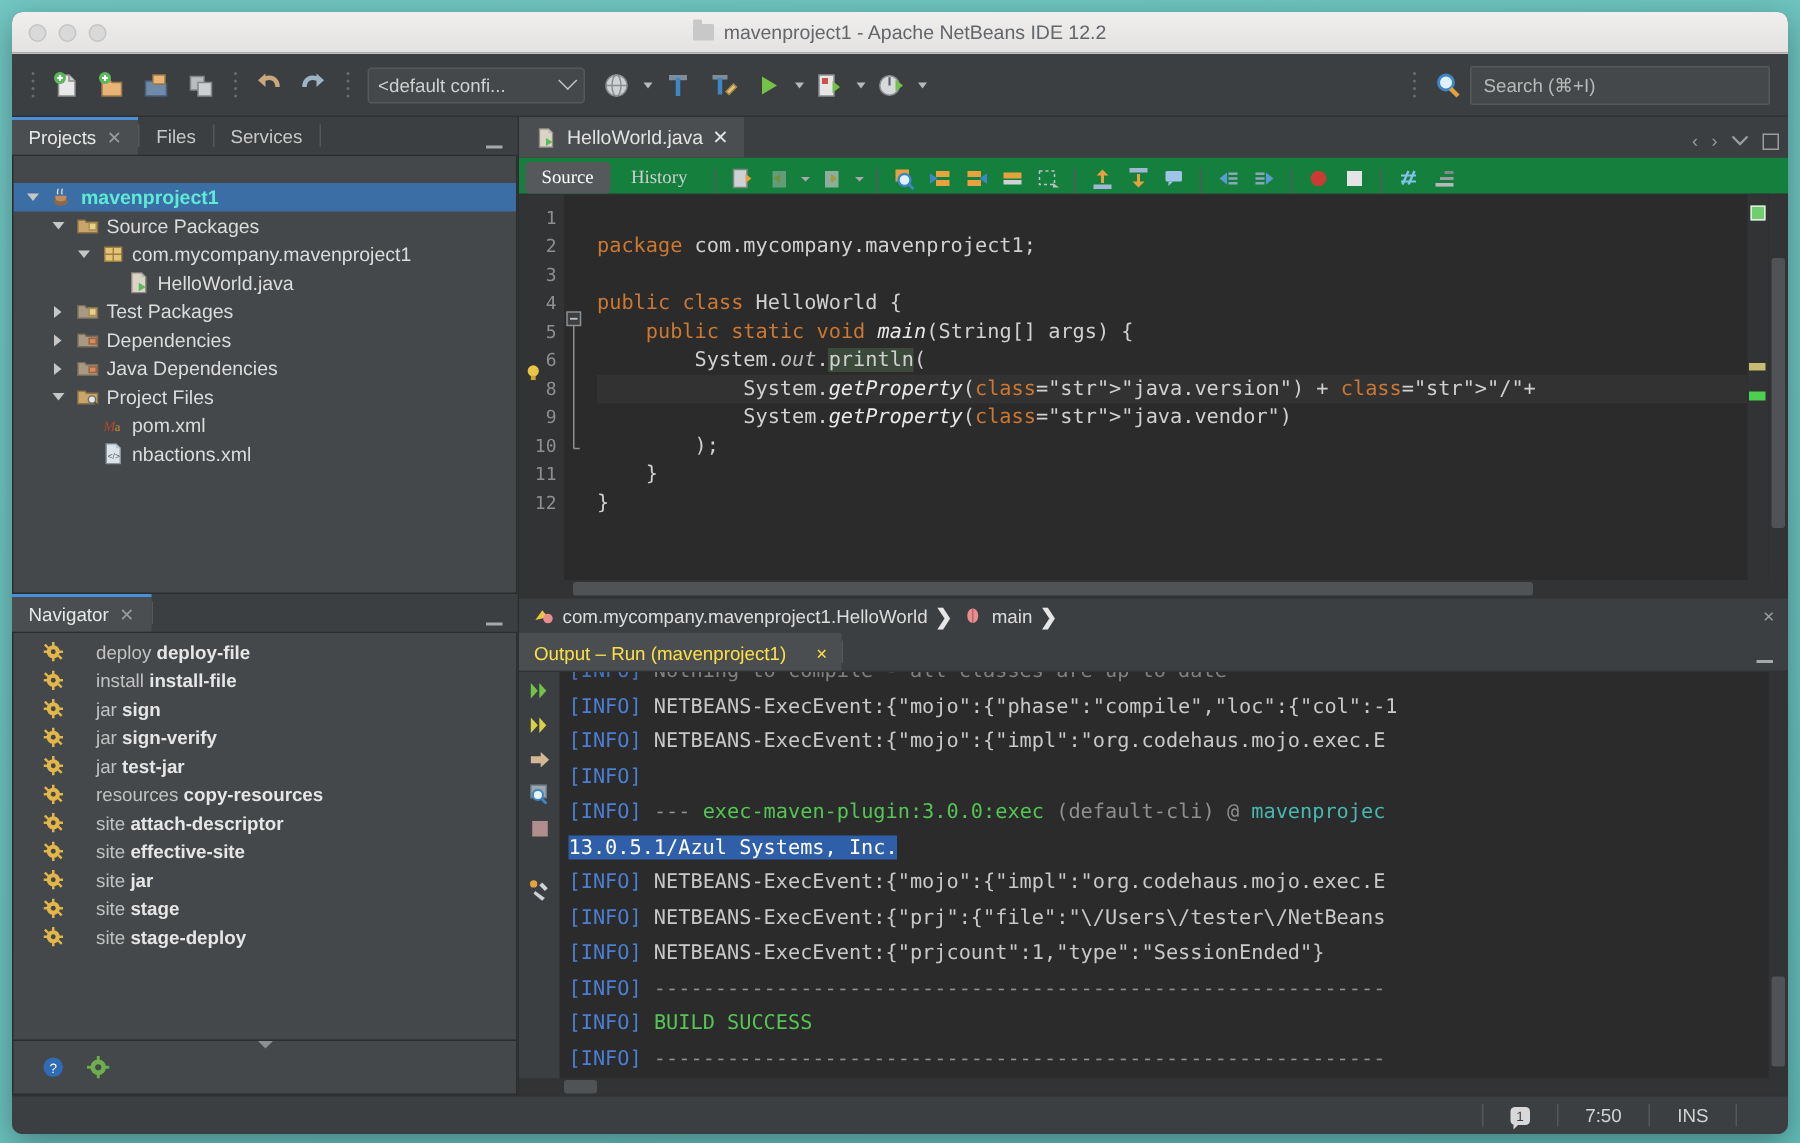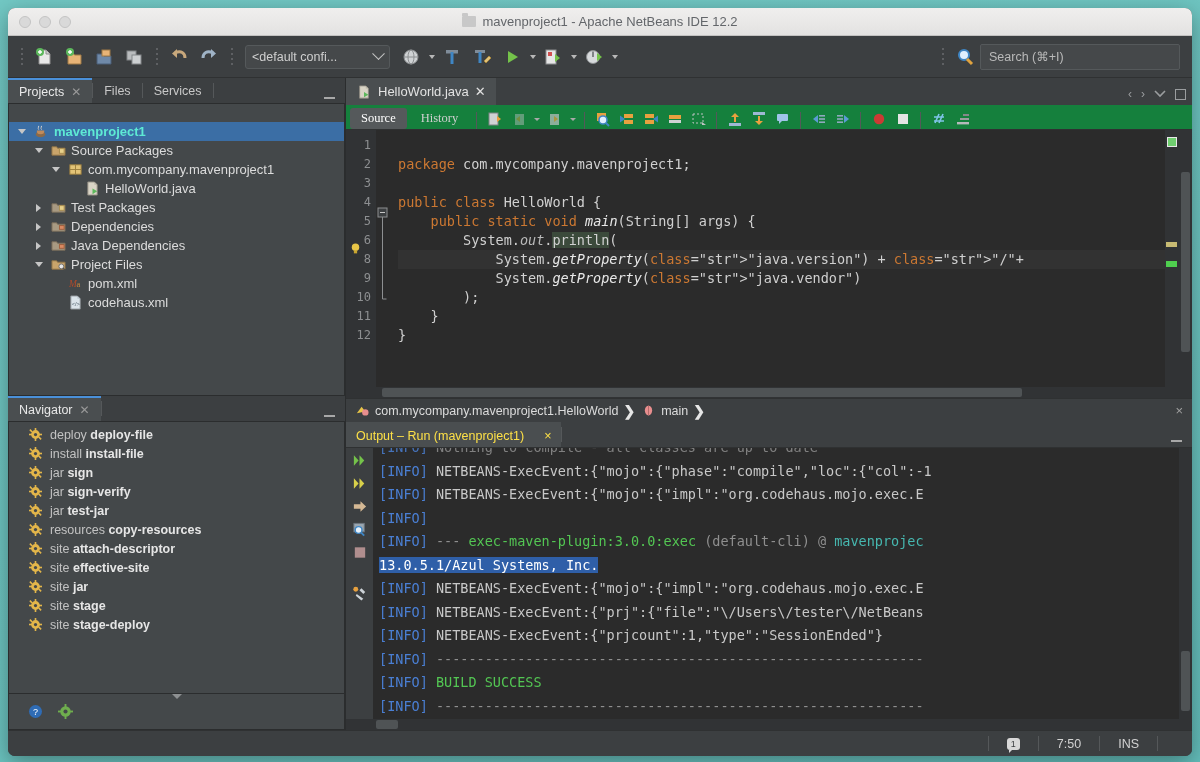--- a/index.html
+++ b/index.html
@@ -86,21 +86,21 @@
     justify-content:center; flex:none; }
   .tw.down:after { content:""; border-left:4px solid transparent;
     border-right:4px solid transparent; border-top:5px solid #c6c6c6; }
   .tw.right:after { content:""; border-top:4px solid transparent;
     border-bottom:4px solid transparent; border-left:5px solid #c6c6c6; }
   .ico { width:16px; height:16px; flex:none; display:flex;
     align-items:center; justify-content:center; }
 
   
   .nav-list { padding:3px 0; font-size:12.5px; }
-  .nav-item { height:19px; display:flex; align-items:center; gap:7px;
+  .nav-item { height:19px; display:flex; align-items:center; gap:21px;
     padding-left:18px; color:#c2c2c2; }
   .nav-item b { color:#e6e6e6; }
   .nav-footer { height:36px; background:#44484a; border:1px solid #2b2d2e;
     border-top:none; display:flex; align-items:center; gap:14px; padding-left:18px;
     position:relative; flex:none; }
   .nav-collapse { position:absolute; left:0; right:0; top:-1px; height:7px;
     display:flex; align-items:center; justify-content:center; }
   .nav-collapse:after { content:""; border-left:5px solid transparent;
     border-right:5px solid transparent; border-top:5px solid #8d9092; }
 
@@ -466,21 +466,21 @@
               </div>
               <div class="node" style="padding-left: 40px;">
                 <span class="tw"></span>
                 <span class="ico">
                   <svg width="15" height="15" viewBox="0 0 16 16">
                     <path d="M3 1h7l3 3v11H3z" fill="#dbe4ea" stroke="#8d9398"></path>
                     <path d="M10 1v3h3" fill="#bcc7cf"></path>
                     <text x="4" y="12" font-size="6" fill="#4f5f6b" font-family="Liberation Sans">&lt;/&gt;</text>
                   </svg>
                 </span>
-                <span>codehaus.xml</span>
+                <span>nbactions.xml</span>
               </div>
             </div>
       </div>
 
       <div class="tabstrip">
         <div class="tab sel">
           <span>Navigator</span>
           <span class="x">✕</span>
         </div>
         <span class="tab-sep"></span>

